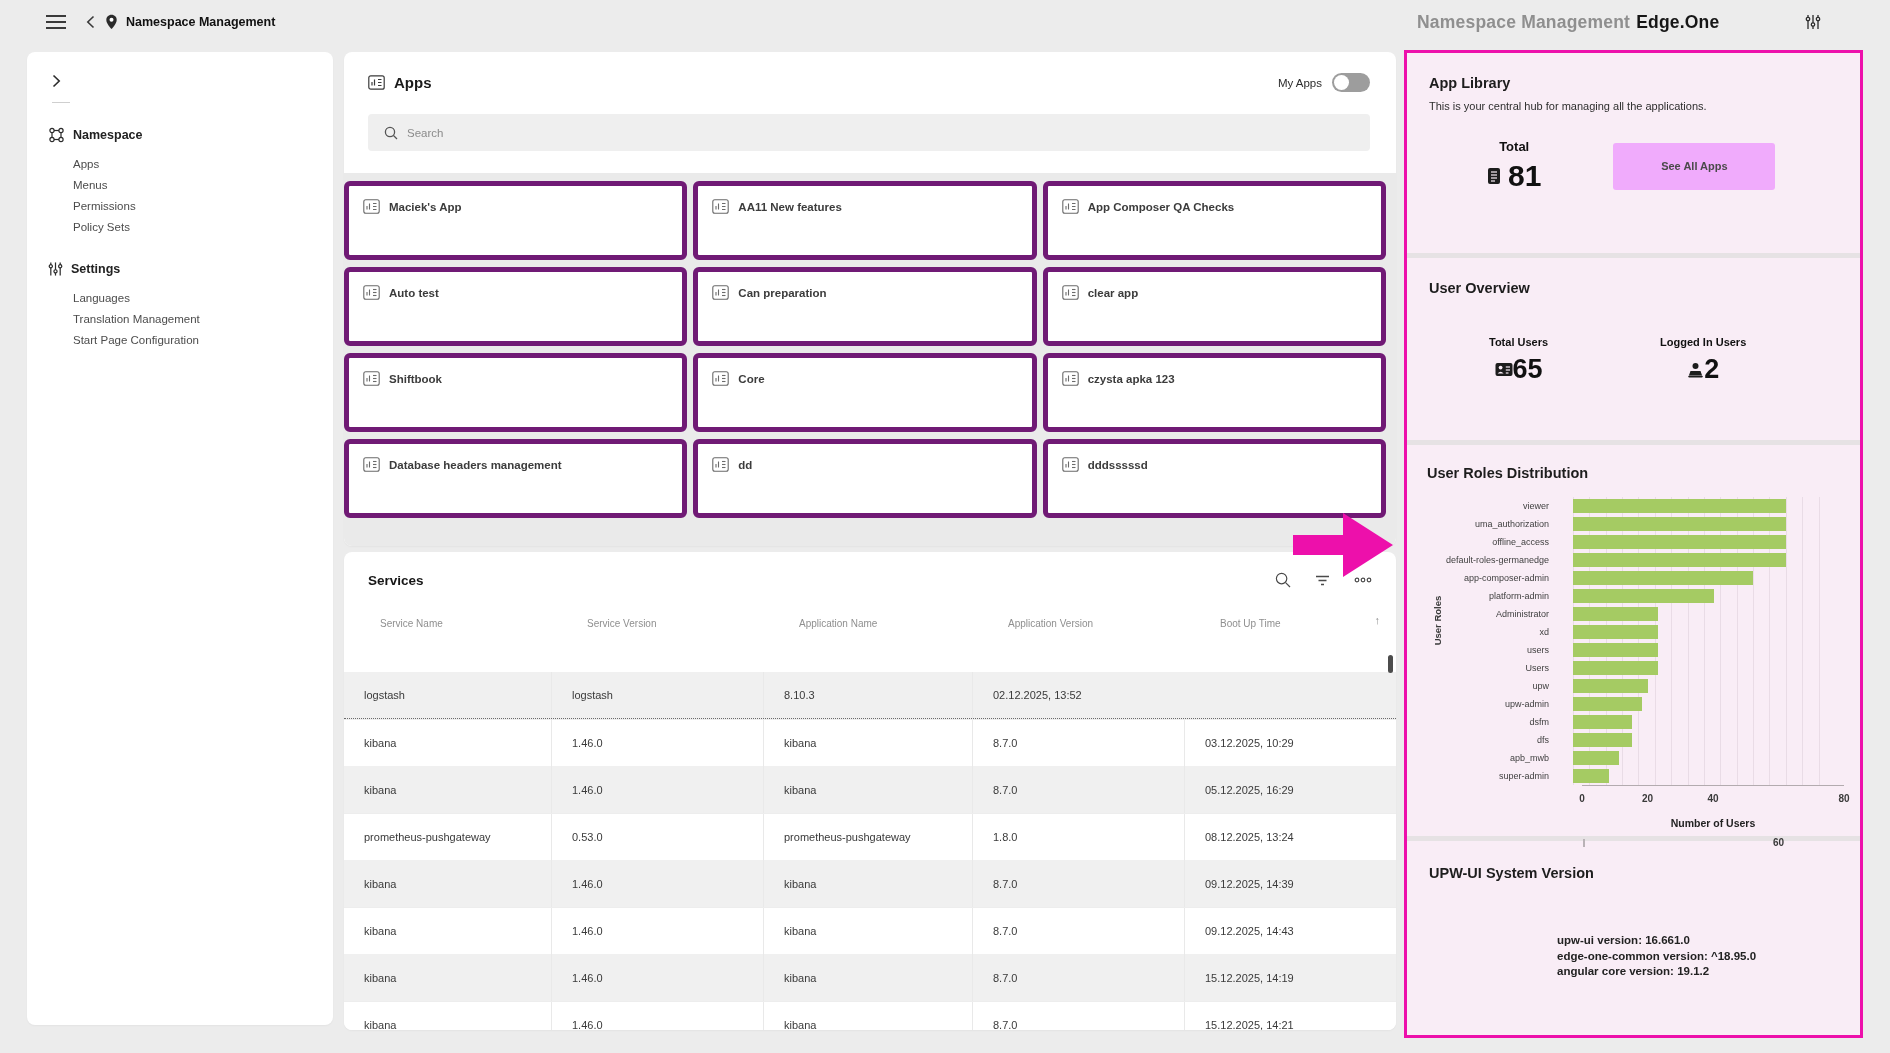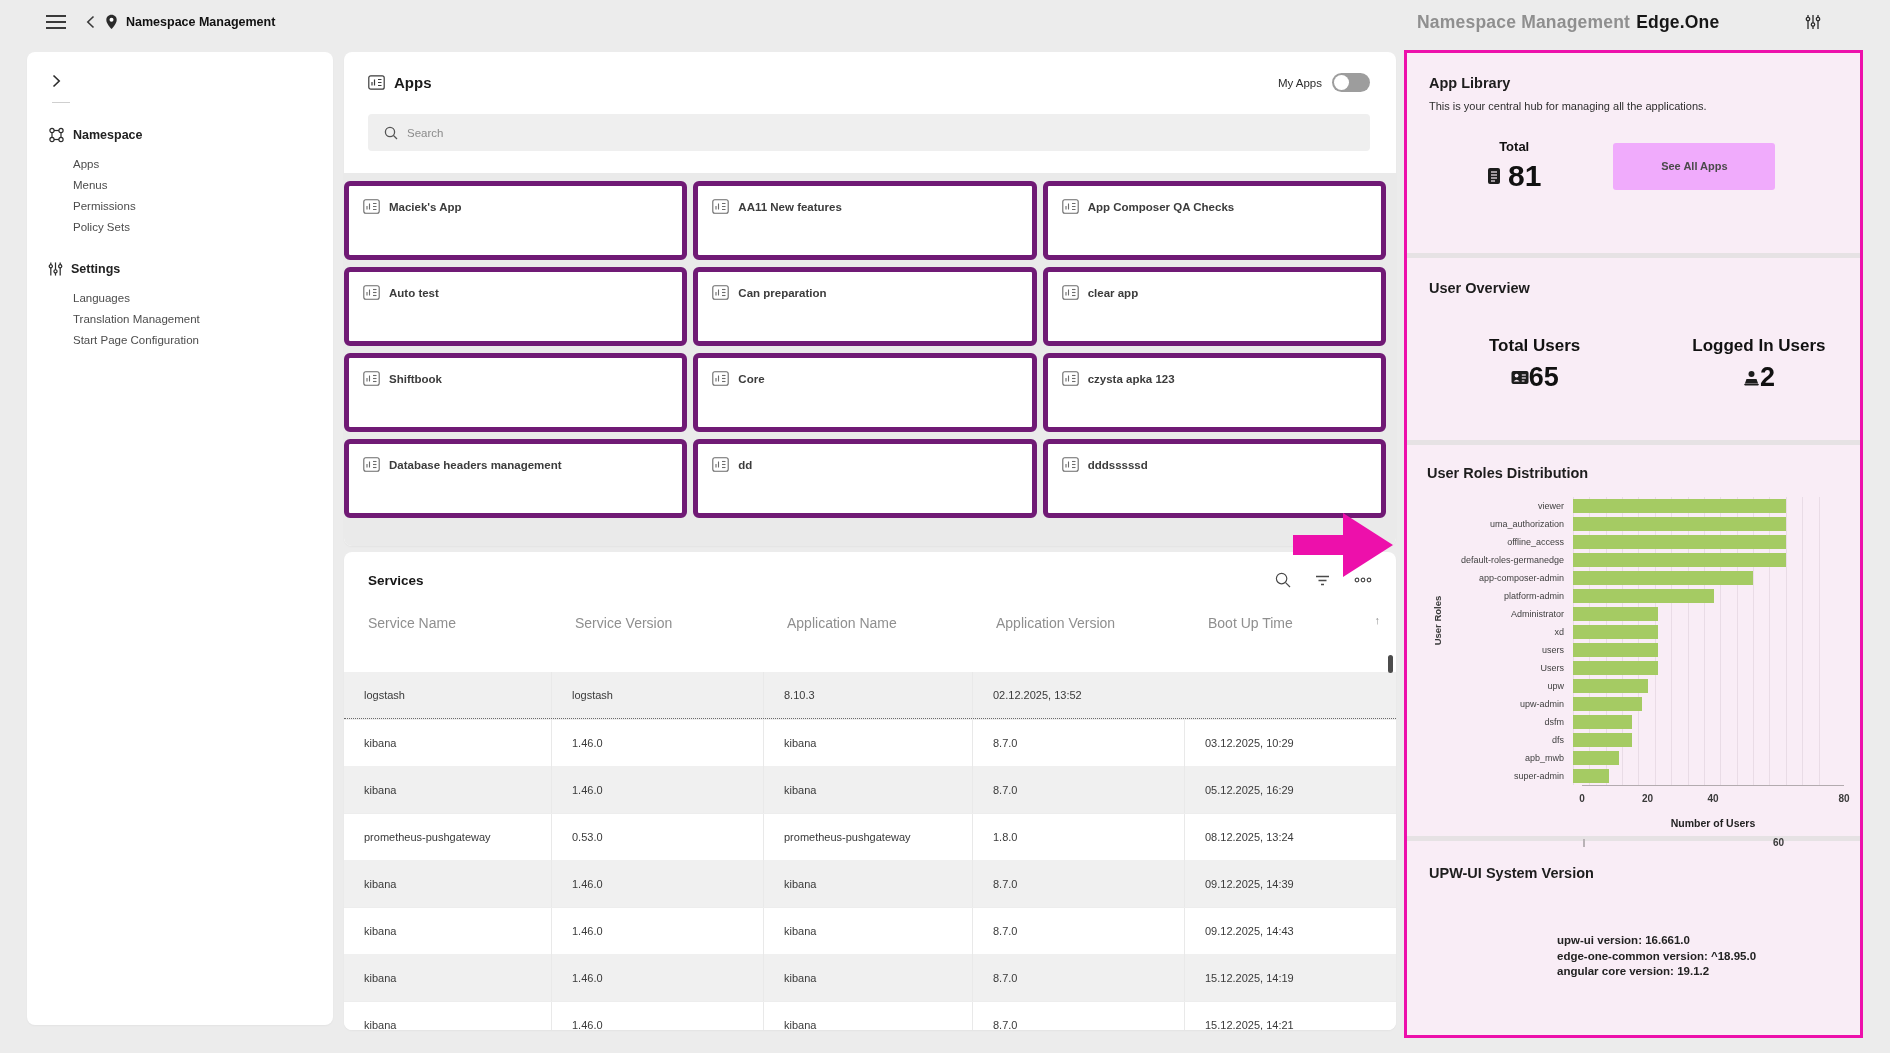--- a/index.html
+++ b/index.html
@@ -48,21 +48,21 @@
   .app-card { background:#fff; border-radius:6px; height:79px; padding:13px 14px; display:flex; align-items:flex-start; gap:9px; cursor:pointer; border:5px solid #701a75; }
   .app-card span.t { font-size:11.5px; font-weight:bold; color:#3c3c3c; padding-top:2px; }
 
   
   .services-card { position:absolute; left:344px; top:552px; width:1052px; height:478px; background:#fff; border-radius:8px; overflow:hidden; box-shadow:0 1px 2px rgba(0,0,0,.04); }
   .svc-head { display:flex; align-items:center; padding:20px 24px 0 24px; }
   .svc-title { font-size:13.5px; font-weight:bold; color:#161616; }
   .svc-icons { margin-left:auto; display:flex; align-items:center; gap:24px; }
   .svc-icons > * { cursor:pointer; }
   .tbl-header { position:relative; display:grid; grid-template-columns:207px 212px 209px 212px 1fr; margin-top:18px; height:34px; align-items:center; }
-  .tbl-header .hc { padding-left:24px; font-size:14px; color:#8f8f8f; cursor:pointer; }
+  .tbl-header .hc { padding-left:36px; font-size:10px; color:#8f8f8f; cursor:pointer; }
   .sort-arrow { position:absolute; right:16px; top:8px; font-size:11px; color:#8f8f8f; }
   .tbl-body { position:relative; }
   .trow { display:grid; grid-template-columns:207px 212px 209px 212px 1fr; height:47px; align-items:center; cursor:pointer; }
   .trow .c { padding-left:20px; font-size:11px; color:#3a3a3a; border-left:1px solid #e9e9e9; height:100%; display:flex; align-items:center; }
   .trow .c:first-child { border-left:none; }
   .trow.odd { background:#f0f0f0; }
   .trow.even { background:#fff; border-top:1px solid #ededed; }
   .trow.selected { border-bottom:1.5px dotted #6b6b6b;margin-top:32px; }
   .partial-row { height:13px; background:#f0f0f0; border-top:1px solid #e4e4e4; }
   .svc-scrollthumb { position:absolute; right:3px; top:103px; width:5px; height:18px; border-radius:3px; background:#4c4c4c; }
@@ -79,30 +79,30 @@
   .al-total .lbl { font-size:13px; font-weight:bold; color:#111; }
   .al-total .vrow { margin-top:5px; display:flex; align-items:center; justify-content:center; gap:7px; }
   .al-total .val { font-size:30px; font-weight:bold; color:#111; }
   .al-btn { margin-left:72px; width:162px; height:47px; background:#f0abfc; border:none; border-radius:3px; font-family:"Liberation Sans",sans-serif; font-size:11px; font-weight:bold; color:#4a4a4a; cursor:pointer; }
 
   .sec-users { height:182px; padding:22px 22px 0 22px; }
   .uo-content { display:flex; margin-top:40px; }
   .uo-block { text-align:center; }
   .uo-block.b1 { margin-left:60px; }
   .uo-block.b2 { margin-left:112px; }
-  .uo-lbl { font-size:17px; font-weight:bold; color:#111; }
+  .uo-lbl { font-size:11px; font-weight:bold; color:#111; }
   .uo-vrow { margin-top:6px; display:flex; align-items:center; justify-content:center; }
   .uo-val { font-size:27px; font-weight:bold; color:#111; }
 
   .sec-chart { height:391px; padding:20px 18px 0 20px; position:relative; }
   .chart-wrap { margin-top:16px; position:relative; }
   .ch-ylabel { position:absolute; left:-14px; top:118px; transform:rotate(-90deg); font-size:9.5px; font-weight:bold; color:#3a3a3a; }
   .ch-rows { }
   .ch-row { display:flex; align-items:center; height:18px; }
-  .ch-lbl { width:146px; text-align:right; padding-right:9px; font-size:9px; color:#3f3f3f; white-space:nowrap; }
+  .ch-lbl { width:146px; text-align:right; padding-right:24px; font-size:9px; color:#3f3f3f; white-space:nowrap; }
   .ch-track { width:262px; height:18px; position:relative;
       background-image:repeating-linear-gradient(to right, rgba(95,70,90,.10) 0 1px, transparent 1px 16.37px); }
   .ch-bar { position:absolute; left:0; top:2px; height:14px; background:#a5cb63; }
   .ch-axis { margin-left:155px; width:262px; border-top:1px solid #b3abaf; position:relative; height:24px; }
   .ch-tick { position:absolute; top:7px; transform:translateX(-50%); font-size:10px; font-weight:bold; color:#3a3a3a; }
   .ch-xlabel { margin-left:155px; width:262px; text-align:center; font-size:10.5px; font-weight:bold; color:#222; margin-top:8px; }
   .ch-scrollmark { margin:10px 0 0 156px; width:2px; height:8px; background:#b9b2b6; }
 
   .sec-version { flex:1; padding:24px 22px 0 22px; }
   .ver-lines { margin-top:52px; margin-left:128px; }

